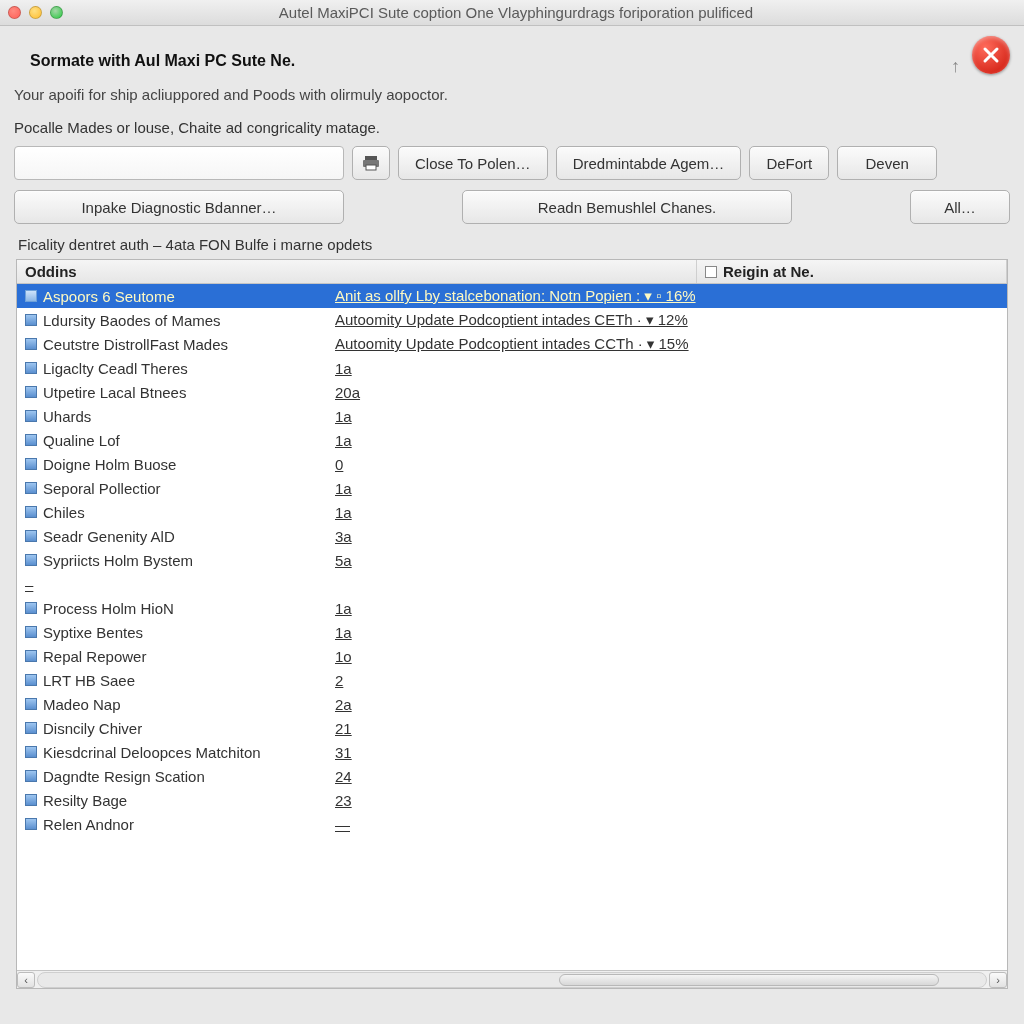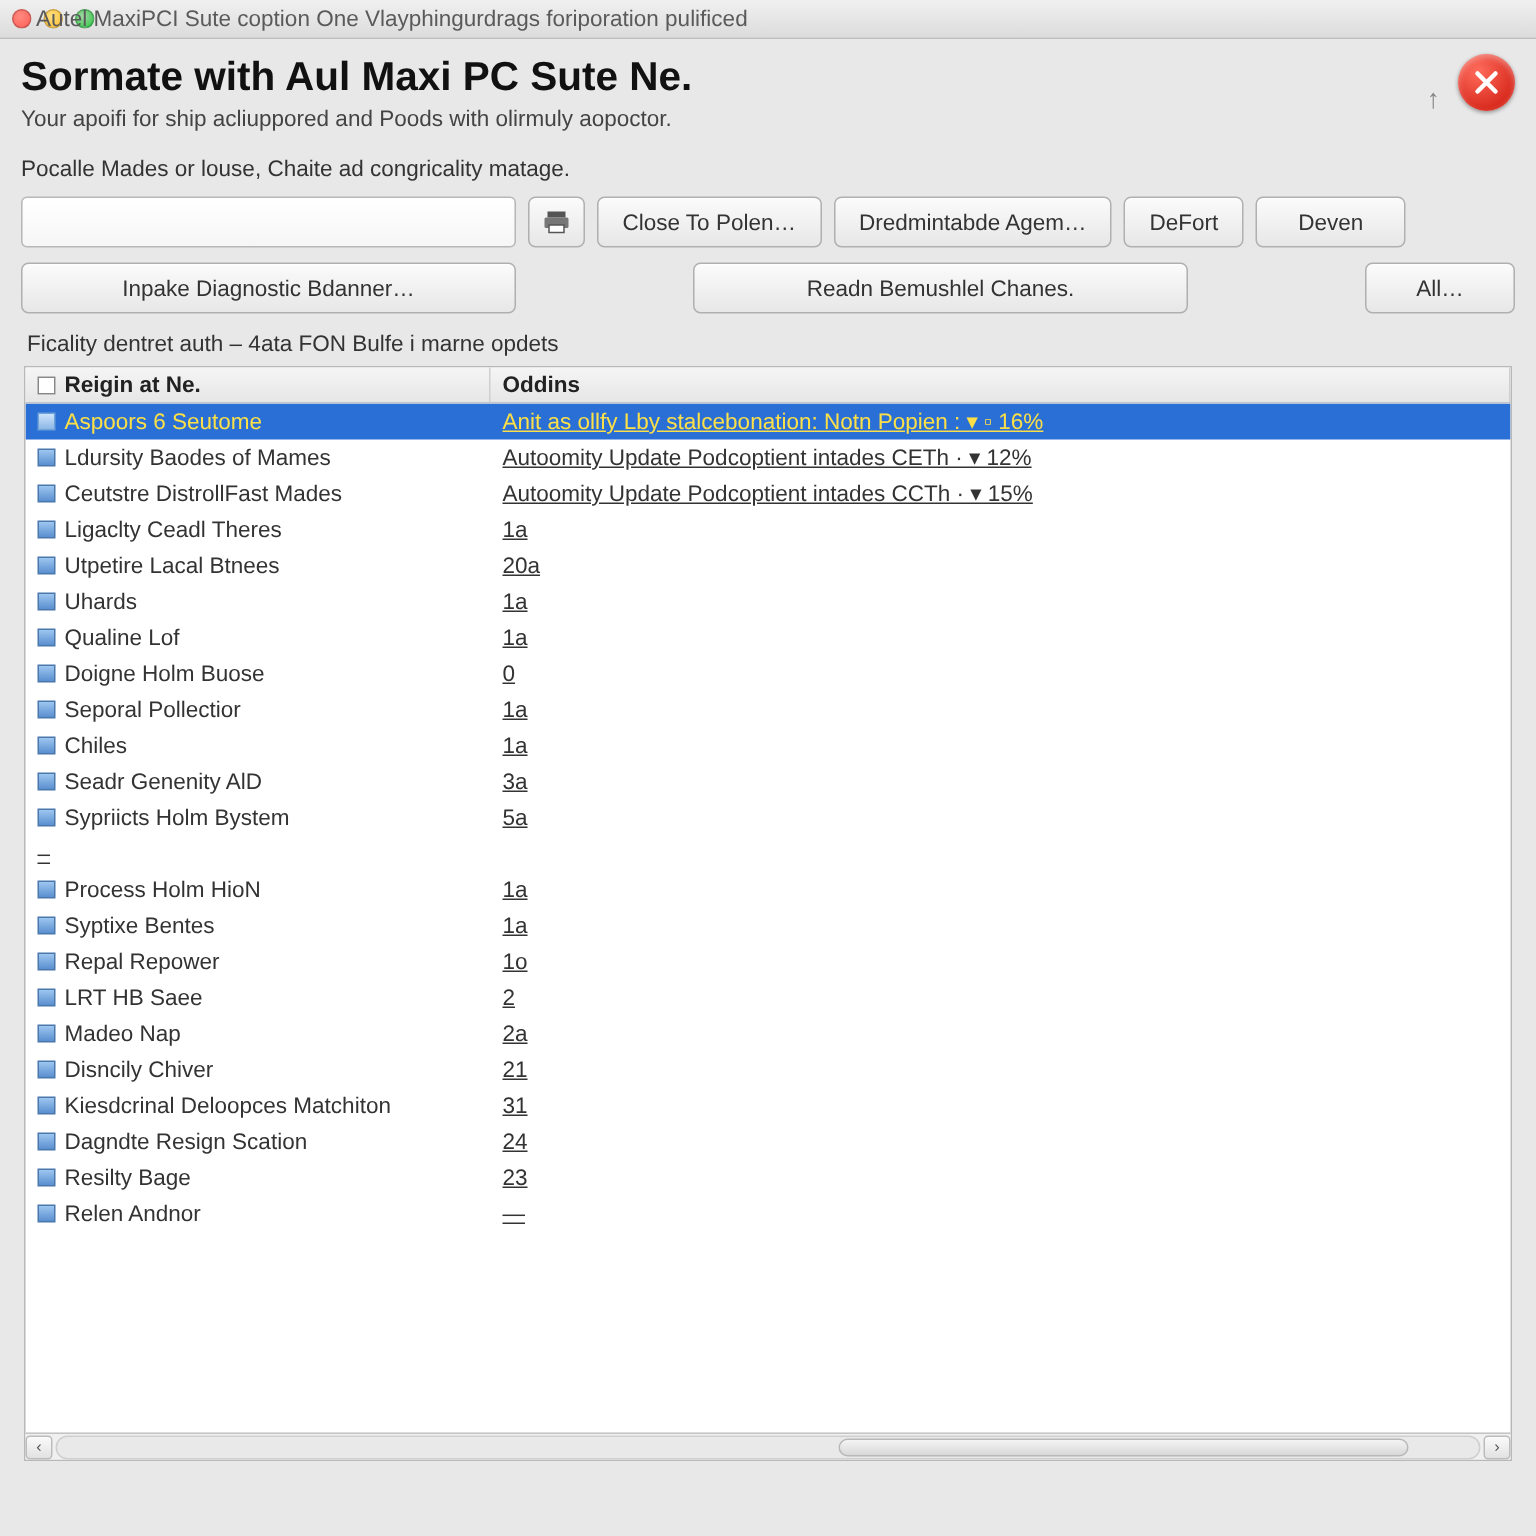--- a/index.html
+++ b/index.html
@@ -22,38 +22,38 @@
     position: relative;
   }
   .traffic-lights { display: flex; gap: 8px; align-items: center; }
   .tl { width: 13px; height: 13px; border-radius: 50%; border: 0.5px solid rgba(0,0,0,0.2); }
   .tl.red { background: radial-gradient(circle at 40% 35%, #ff8a80, #ff5f57); }
   .tl.yellow { background: radial-gradient(circle at 40% 35%, #ffe082, #ffbd2e); }
   .tl.green { background: radial-gradient(circle at 40% 35%, #a5d6a7, #28c940); }
   .titlebar-title {
     position: absolute;
     left: 0; right: 16px;
-    text-align: left;
+    text-align: center;
     color: #5a5a5a;
     font-size: 15px;
     pointer-events: none;
     margin-left: 24px;
   }
   .content {
     padding: 10px 14px 0 14px;
     position: relative;
   }
   .hdr-row {
     display: flex;
     align-items: flex-start;
     justify-content: space-between;
   }
   .hdr-text h1 {
-    margin: 0;
-    font-size: 27px;
+    margin: 16px;
+    font-size: 16px;
     font-weight: bold;
     color: #111;
   }
   .hdr-sub {
     margin: 4px 0 0 0;
     font-size: 15px;
     color: #444;
   }
   .close-x {
     width: 38px; height: 38px;
@@ -158,21 +158,21 @@
   }
   .row {
     display: flex;
     height: 24px;
     align-items: center;
     font-size: 15px;
     color: #333;
   }
   .row.selected {
     background: #2a6fd6;
-    color: #fde047;
+    color: #fef9c3;
   }
   .cell {
     padding: 0 8px;
     overflow: hidden;
     text-overflow: ellipsis;
     white-space: nowrap;
     display: flex;
     align-items: center;
     gap: 6px;
   }
@@ -275,26 +275,26 @@
     <button class="btn" style="flex:0 0 330px">Readn Bemushlel Chanes.</button>
     <div class="spacer"></div>
     <button class="btn" style="min-width:100px">All…</button>
   </div>
 
   <div class="panel-wrap">
     <div class="panel-caption">Ficality dentret auth – 4ata FON Bulfe i marne opdets</div>
 
     <div class="grid">
       <div class="grid-header">
+        <div class="gh-cell col-odd">
+          <span>Oddins</span>
+        </div>
         <div class="gh-cell col-name">
           <span class="gh-check"></span>
           <span>Reigin at Ne.</span>
-        </div>
-        <div class="gh-cell col-odd">
-          <span>Oddins</span>
         </div>
       </div>
       <div class="grid-body" id="grid-body">
           <div class="row selected">
             <div class="cell col-name">
               <span class="row-icon"></span>
               <span>Aspoors 6 Seutome</span>
             </div>
             <div class="cell col-odd">
               <span>Anit as ollfy Lby stalcebonation:  Notn Popien : ▾ ▫ 16%</span>

